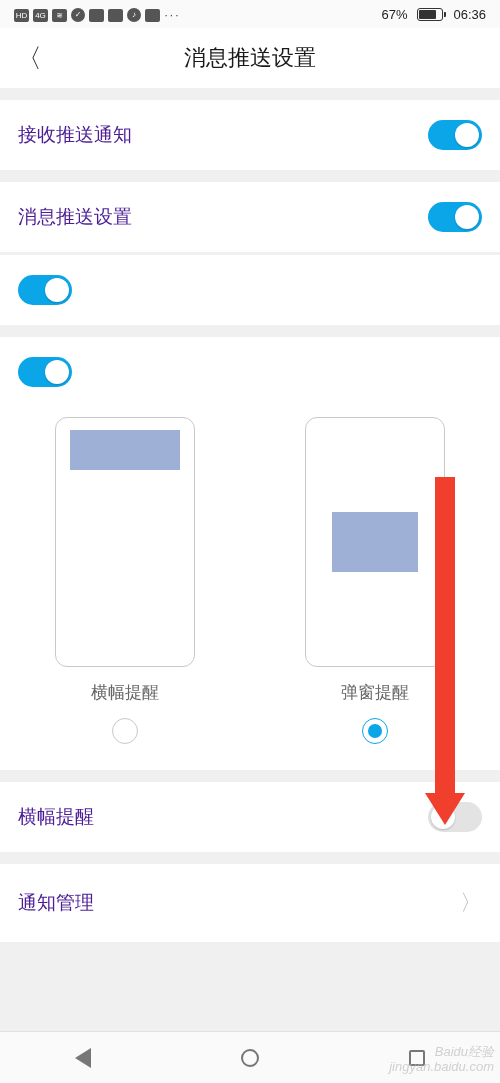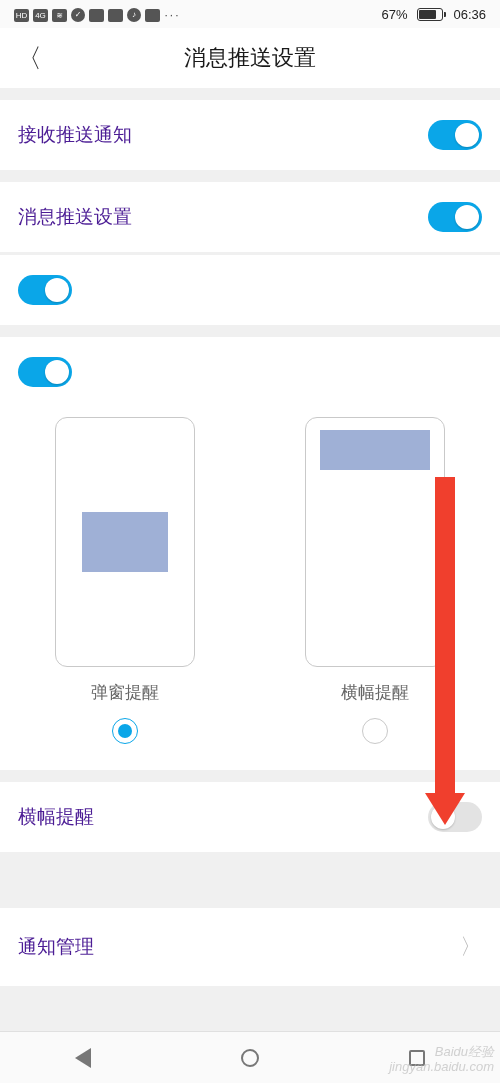--- a/index.html
+++ b/index.html
@@ -88,21 +88,21 @@
     .opt-label { font-size:17px; color:#666; }
     .radio {
       width:26px; height:26px; border-radius:50%; border:1.5px solid #c9c9c9;
       display:flex; align-items:center; justify-content:center;
     }
     .radio.selected { border-color:#0aa6e8; }
     .radio-dot { width:14px; height:14px; border-radius:50%; background:#0aa6e8; }
 
     .nav-row {
       display:flex; align-items:center; justify-content:space-between;
-      padding: 24px 18px; background:#fff;margin-top:44px;
+      padding: 24px 18px; background:#fff;
     }
     .chev-right { font-size:22px; color:#bbb; }
 
     .bottom-nav {
       position:absolute; bottom:0; left:0; right:0; height:52px;
       background:#fafafa; border-top:1px solid #e0e0e0;
       display:flex; align-items:center; justify-content:space-around;
     }
     .nav-btn { color:#777; }
     .tri {
@@ -187,34 +187,34 @@
 
 <div class="row">
   <div class="toggle">
       <div class="knob"></div>
     </div>
 </div>
 
 <div class="options-area">
   <div class="opt">
     <div class="phone-frame">
+      <div class="banner-shape"></div>
+    </div>
+    <div class="opt-label">横幅提醒</div>
+    <div class="radio"></div>
+  </div>
+  <div class="opt">
+    <div class="phone-frame">
       <div class="popup-shape"></div>
     </div>
     <div class="opt-label">弹窗提醒</div>
     <div class="radio selected">
         <div class="radio-dot"></div>
       </div>
   </div>
-  <div class="opt">
-    <div class="phone-frame">
-      <div class="banner-shape"></div>
-    </div>
-    <div class="opt-label">横幅提醒</div>
-    <div class="radio"></div>
-  </div>
 </div>
 
 <div class="gap-sm"></div>
 
 <div class="row">
   <span class="row-label">横幅提醒</span>
   <div class="toggle off">
       <div class="knob"></div>
     </div>
 </div>

